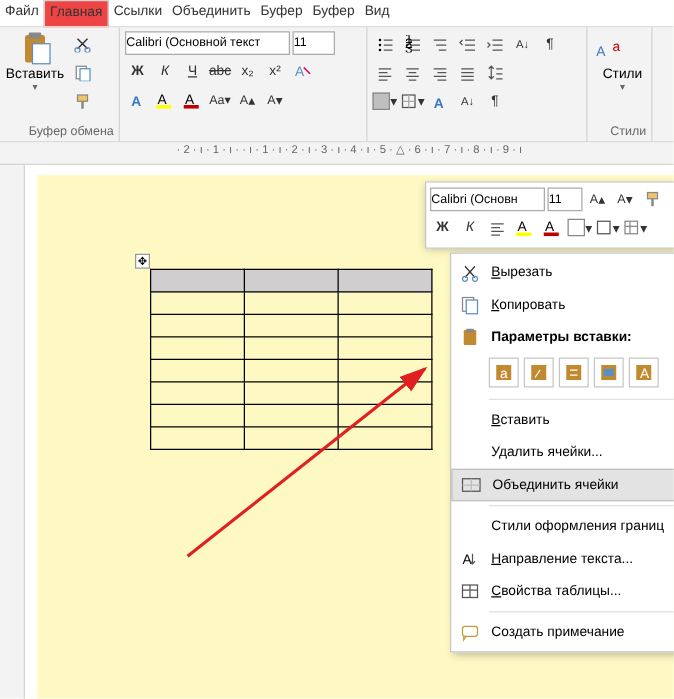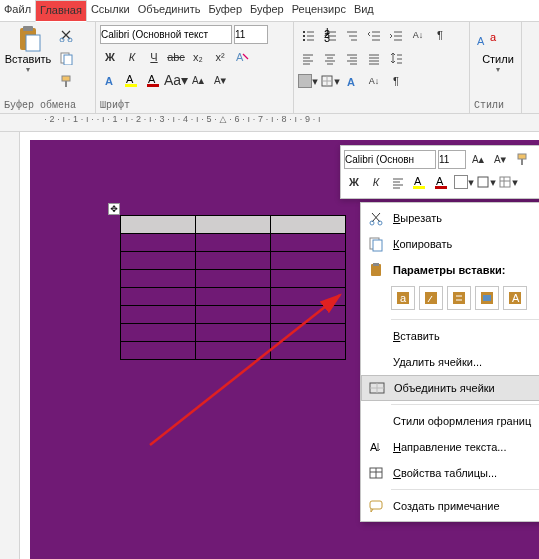--- a/index.html
+++ b/index.html
@@ -2,30 +2,30 @@
 <html><head>
 <meta charset="utf-8">
 <style>
 * { box-sizing: border-box; margin: 0; padding: 0; font-family: "Segoe UI", Tahoma, sans-serif; font-size: 11px; }
 body { background: #fff; width: 539px; height: 559px; overflow: hidden; position: relative; }
 .tabs { display: flex; background: #fff; border-bottom: 1px solid #d4d4d4; height: 22px; }
 .tab { padding: 3px 4px; cursor: pointer; color: #333; }
 .tab.active { border: 1px solid #d4d4d4; border-bottom: 1px solid #fff; margin-bottom: -1px; background: #ef4444; }
 .ribbon { display: flex; background: #f3f3f3; border-bottom: 1px solid #d4d4d4; height: 92px; }
 .group { border-right: 1px solid #d4d4d4; padding: 3px 4px 2px 4px; display: flex; flex-direction: column; justify-content: space-between; }
-.group-label { text-align: left; color: #666; font-size: 10px; margin-top: 2px; font-family: Liberation Mono, monospace; }
+.group-label { text-align: right; color: #666; font-size: 10px; margin-top: 2px; }
 .group-content { display: flex; gap: 4px; align-items: flex-start; }
 .paste-btn { text-align: center; width: 48px; }
 .paste-icon { width: 28px; height: 28px; margin: 0 auto; }
 .col { display: flex; flex-direction: column; gap: 3px; }
 .row { display: flex; gap: 2px; align-items: center; }
 .font-sel { height: 19px; font-size: 10px; border: 1px solid #ababab; background: #fff; }
 .btn { width: 20px; height: 20px; display: inline-flex; align-items: center; justify-content: center; cursor: pointer; font-size: 11px; color: #333; }
-.ruler { height: 18px; background: #f3f3f3; border-bottom: 1px solid #d4d4d4; font-size: 9px; color: #666; padding-left: 44px; overflow: hidden; white-space: nowrap; letter-spacing: 0; }
-.doc-area { position: absolute; left: 30px; top: 140px; right: 0; bottom: 0; background: #701a75; }
+.ruler { height: 18px; background: #f3f3f3; border-bottom: 1px solid #d4d4d4; font-size: 9px; color: #666; padding-left: 20px; overflow: hidden; white-space: nowrap; letter-spacing: 0; text-align: center; }
+.doc-area { position: absolute; left: 30px; top: 140px; right: 0; bottom: 0; background: #fef9c3; }
 .vruler { position: absolute; left: 0; top: 132px; width: 20px; bottom: 0; background: #f3f3f3; border-right: 1px solid #d4d4d4; }
 .doc-table { position: absolute; left: 90px; top: 75px; border-collapse: collapse; }
 .doc-table td { border: 1px solid #000; width: 75px; height: 18px; }
 .doc-table tr:first-child td { background: #d0cece; }
 .table-handle { position: absolute; left: 78px; top: 63px; width: 12px; height: 12px; border: 1px solid #999; background: #fff; display: flex; align-items: center; justify-content: center; font-size: 9px; cursor: move; }
 .mini-toolbar { position: absolute; left: 310px; top: 5px; width: 215px; background: #fff; border: 1px solid #c6c6c6; box-shadow: 0 2px 6px rgba(0,0,0,.2); padding: 3px; }
 .mini-row { display: flex; gap: 2px; align-items: center; margin-bottom: 3px; }
 .ctx-menu { position: absolute; left: 330px; top: 62px; width: 200px; background: #fff; border: 1px solid #c6c6c6; box-shadow: 2px 2px 6px rgba(0,0,0,.25); padding: 2px 0; }
 .ctx-item { display: flex; align-items: center; height: 26px; padding: 0 8px 0 4px; cursor: pointer; }
 .ctx-item.highlighted { background: #e3e3e3; border: 1px solid #c0c0c0; }
@@ -42,21 +42,20 @@
 </head>
 <body>
 
 <div class="tabs">
   <div class="tab">Файл</div>
   <div class="tab active">Главная</div>
   <div class="tab">Ссылки</div>
   <div class="tab">Объединить</div>
   <div class="tab">Буфер</div>
   <div class="tab">Буфер</div>
-  <div class="tab">Рецензирс</div>
   <div class="tab">Вид</div>
 </div>
 
 <div class="ribbon">
 
   <div class="group" style="width:96px">
     <div class="group-content">
       <div class="paste-btn">
         <div class="paste-icon">
           <svg width="28" height="28">
@@ -124,26 +123,25 @@
               <text x="2" y="10" font-size="10">A</text>
               <rect x="1" y="11" width="12" height="3" fill="#ffff00"></rect>
             </svg>
           </div>
         <div class="btn">
             <svg width="16" height="14">
               <text x="2" y="10" font-size="10">A</text>
               <rect x="1" y="11" width="12" height="3" fill="#c00000"></rect>
             </svg>
           </div>
-        <div class="btn" style="font-size:14px">Aa▾</div>
+        <div class="btn" style="font-size:10px">Aa▾</div>
         <div class="btn" style="font-size:10px">A<sup>▴</sup></div>
         <div class="btn" style="font-size:10px">A<sup>▾</sup></div>
       </div>
     </div>
-    <div class="group-label">Шрифт</div>
   </div>
 
   <div class="group" style="width:176px">
     <div class="col" style="gap:3px">
       <div class="row">
         <div class="btn">
             <svg width="14" height="14">
               <circle cx="3" cy="4" r="1"></circle>
               <circle cx="3" cy="8" r="1"></circle>
               <circle cx="3" cy="12" r="1"></circle>

